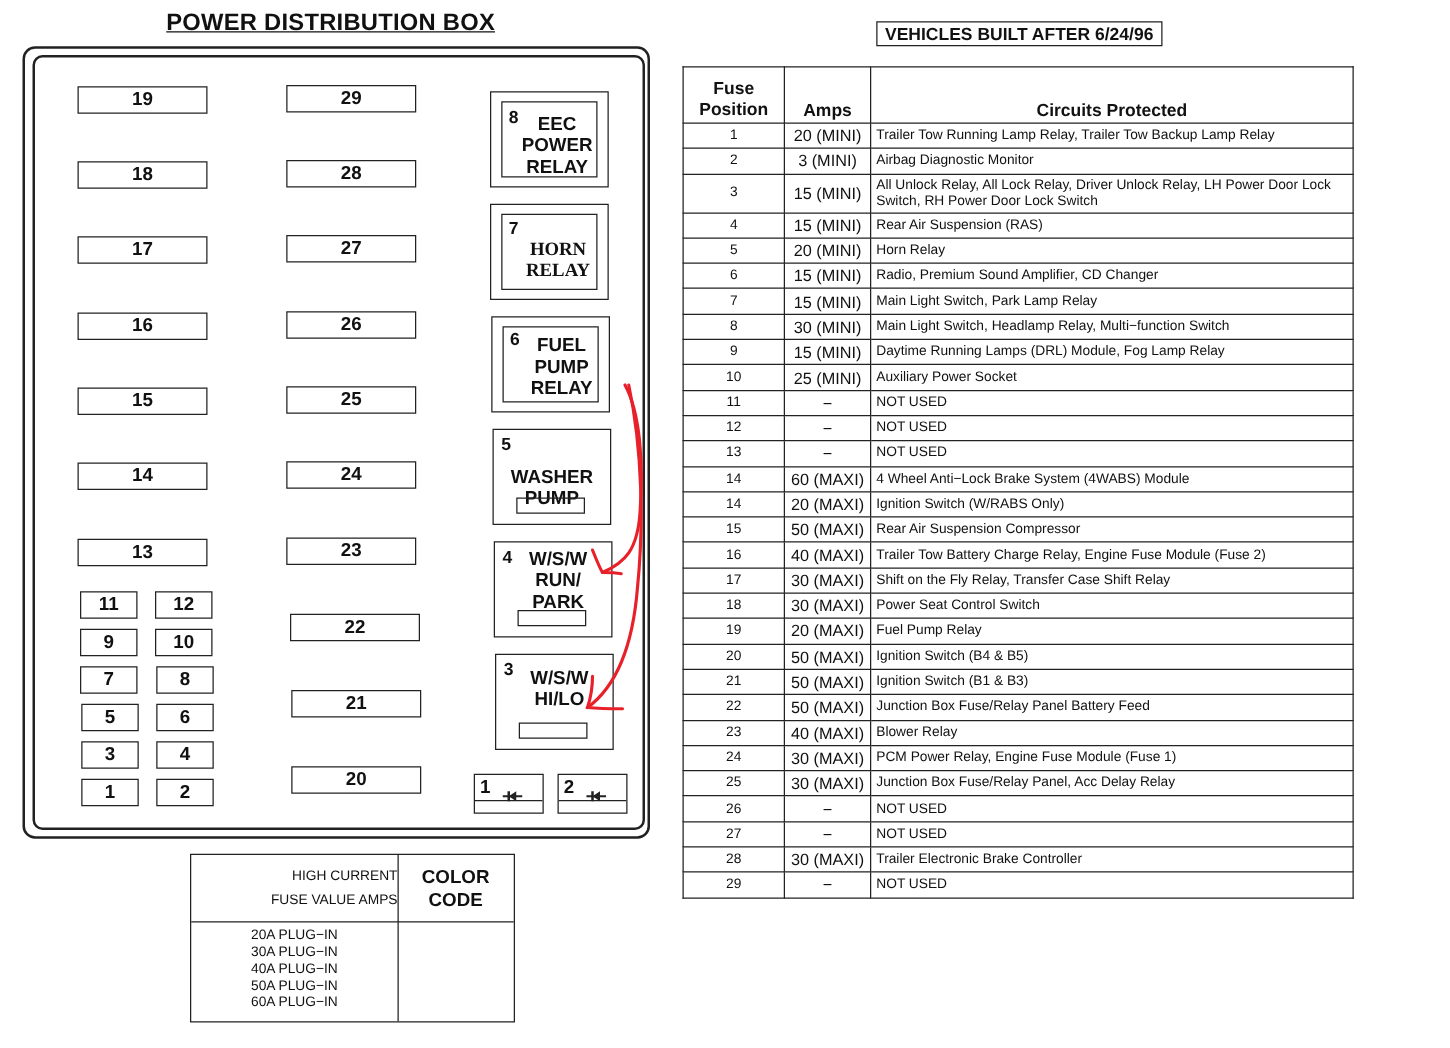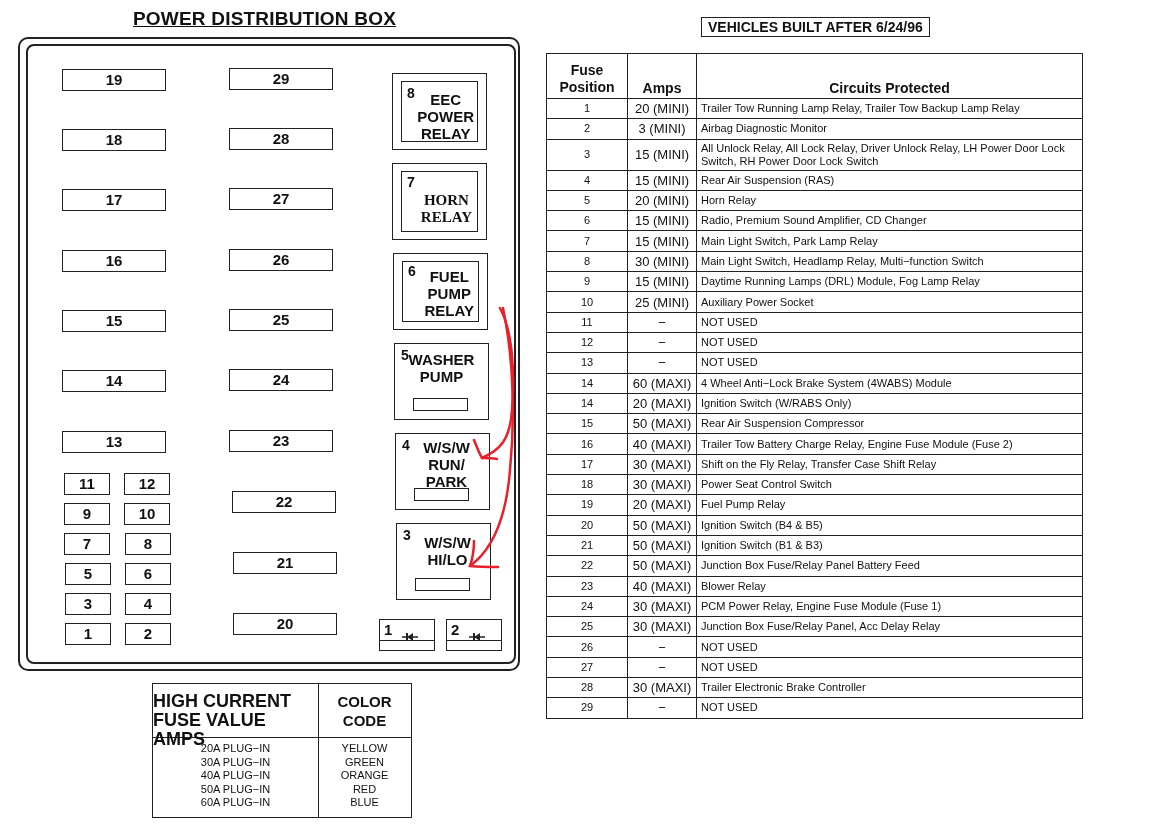--- a/index.html
+++ b/index.html
@@ -27,21 +27,21 @@
 
   .diode { position: absolute; width: 56px; height: 32px; border: 1.5px solid #222; box-sizing: border-box; }
   .diode .line { position: absolute; left: 0; right: 0; top: 20px; border-top: 1.5px solid #222; }
   .diode .n { position: absolute; left: 4px; top: 1px; font-weight: bold; font-size: 15px; }
   .diode .sym { position: absolute; left: 22px; top: 12px; font-size: 10px; line-height: 10px; }
 
   
   .legend { left: 152px; top: 683px; width: 260px; height: 135px; border: 1.5px solid #222; box-sizing: border-box; }
   .legend .colsep { position: absolute; left: 165px; top: 0; bottom: 0; border-left: 1.5px solid #222; }
   .legend .rowsep { position: absolute; left: 0; right: 0; top: 53px; border-top: 1.5px solid #222; }
-  .legend .h1 { position: absolute; left: 0; width: 165px; top: 8px; text-align: left; font-weight: bold; font-size: 18px; line-height: 19px; }
+  .legend .h1 { position: absolute; left: 0; width: 165px; top: 8px; text-align: right; font-weight: normal; font-size: 11px; line-height: 19px; }
   .legend .h2 { position: absolute; left: 165px; right: 0; top: 8px; text-align: center; font-weight: bold; font-size: 15px; line-height: 19px; }
   .legend .c1 { position: absolute; left: 0; width: 165px; top: 58px; text-align: center; font-size: 11px; line-height: 13.5px; }
   .legend .c2 { position: absolute; left: 165px; right: 0; top: 58px; text-align: center; font-size: 11px; line-height: 13.5px; }
 
   
   .vb-title { left: 701px; top: 17px; border: 1.5px solid #222; padding: 1px 6px; font-weight: bold; font-size: 14px; }
   table.ft { position: absolute; left: 546px; top: 53px; width: 537px; border-collapse: collapse; font-size: 11px; }
   table.ft th, table.ft td { border: 1.5px solid #222; padding: 0 4px; }
   table.ft th { font-weight: bold; font-size: 14px; vertical-align: bottom; padding-bottom: 2px; }
   table.ft th.pos { width: 72px; text-align: center; line-height: 17px; }
@@ -116,21 +116,21 @@
   <span class="num" style="left:14px;top:9px;">6</span>
   <div class="lbl" style="right:13px;top:14px;">
     <div>FUEL</div>
     <div>PUMP</div>
     <div>RELAY</div>
   </div>
 </div>
 
 <div class="relay" style="left:394px;top:343px;">
   <span class="num2">5</span>
-  <div class="lbl center" style="top:7px;">
+  <div class="lbl center" style="top:29px;">
     <div>WASHER</div>
     <div>PUMP</div>
   </div>
   <div class="slot"></div>
 </div>
 
 <div class="relay" style="left:395px;top:433px;">
   <span class="num2">4</span>
   <div class="lbl center" style="top:5px;left:14px;">
     <div>W/S/W</div>
@@ -185,27 +185,20 @@
   <div class="h2">
     <div>COLOR</div>
     <div>CODE</div>
   </div>
   <div class="c1">
     <div>20A PLUG−IN</div>
     <div>30A PLUG−IN</div>
     <div>40A PLUG−IN</div>
     <div>50A PLUG−IN</div>
     <div>60A PLUG−IN</div>
-  </div>
-  <div class="c2">
-    <div>YELLOW</div>
-    <div>GREEN</div>
-    <div>ORANGE</div>
-    <div>RED</div>
-    <div>BLUE</div>
   </div>
 </div>
 
 <div class="abs vb-title">VEHICLES BUILT AFTER 6/24/96</div>
 
 <table class="ft">
   <thead>
     <tr style="height:45px;">
       <th class="pos">
         <div>Fuse</div>

